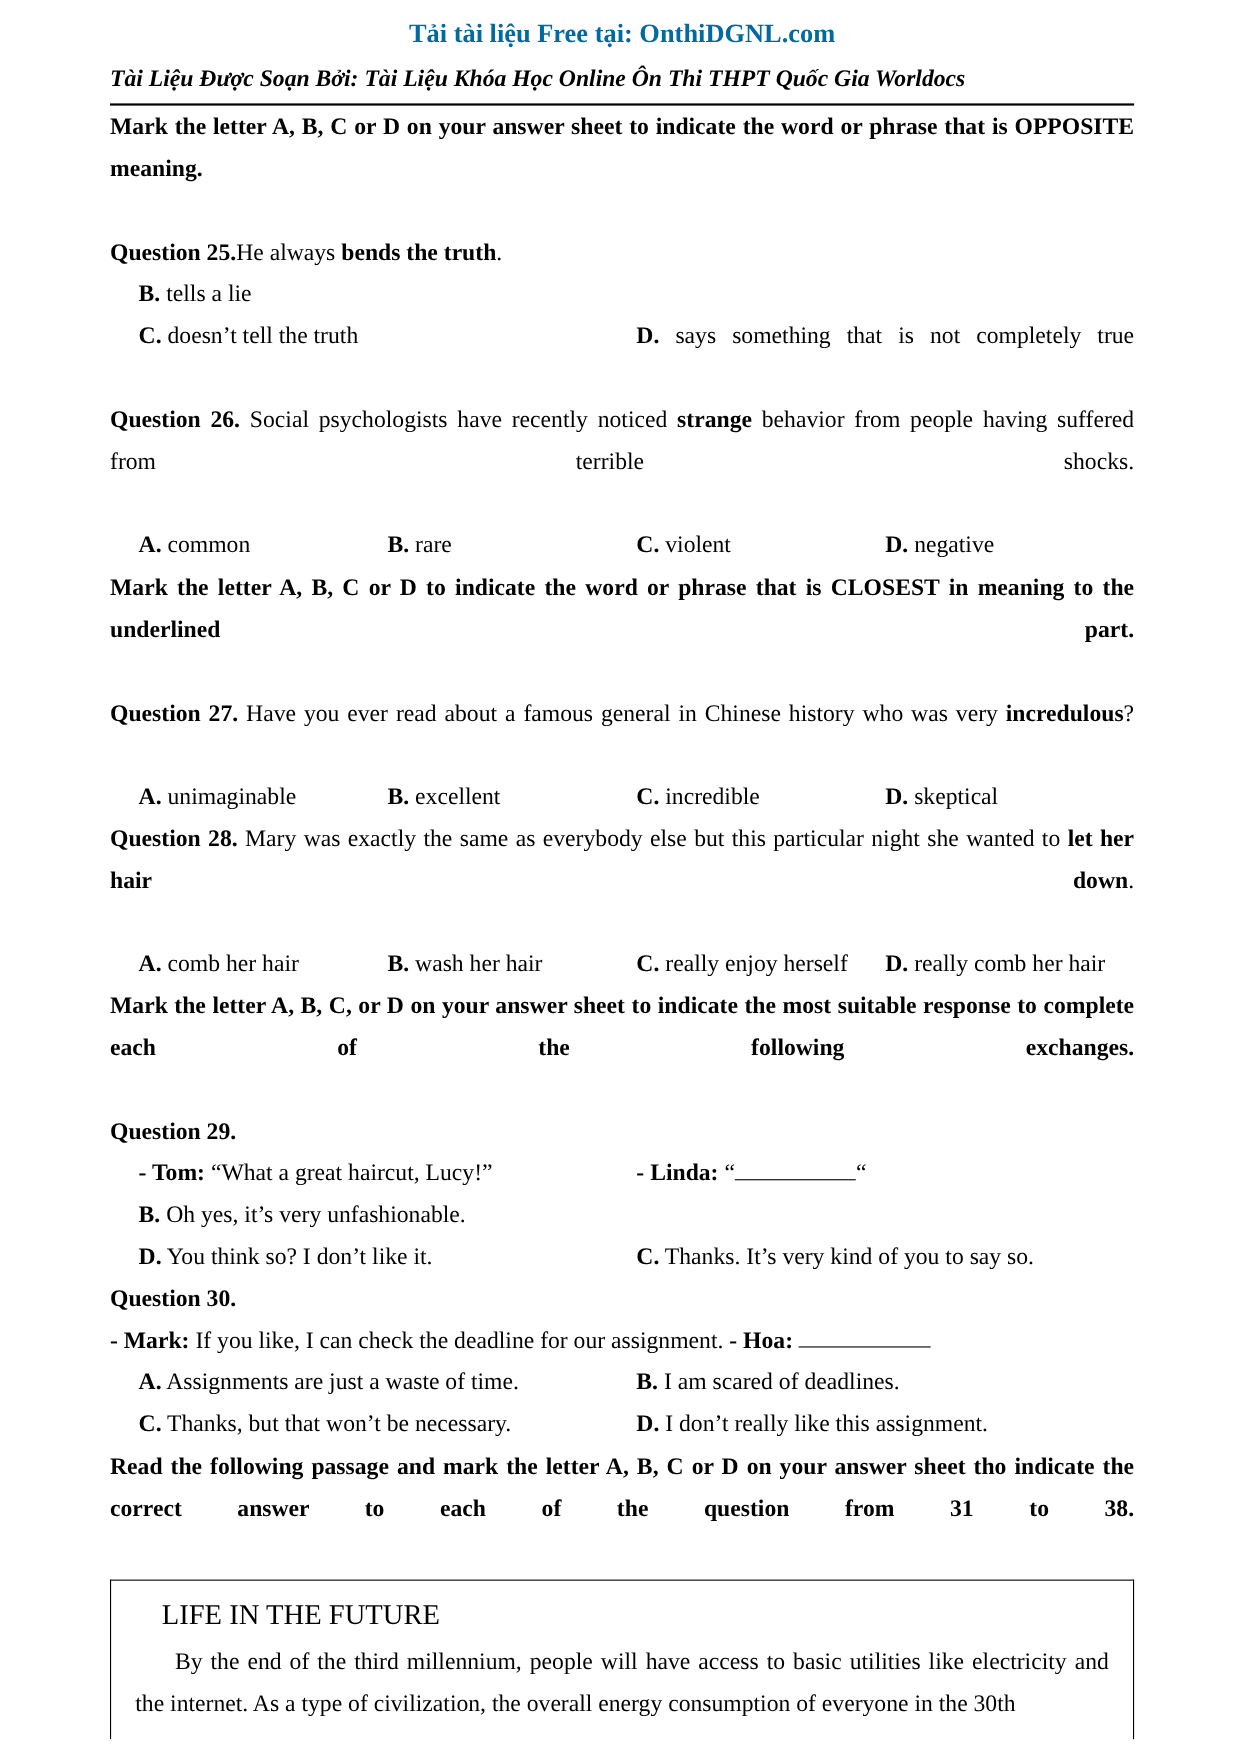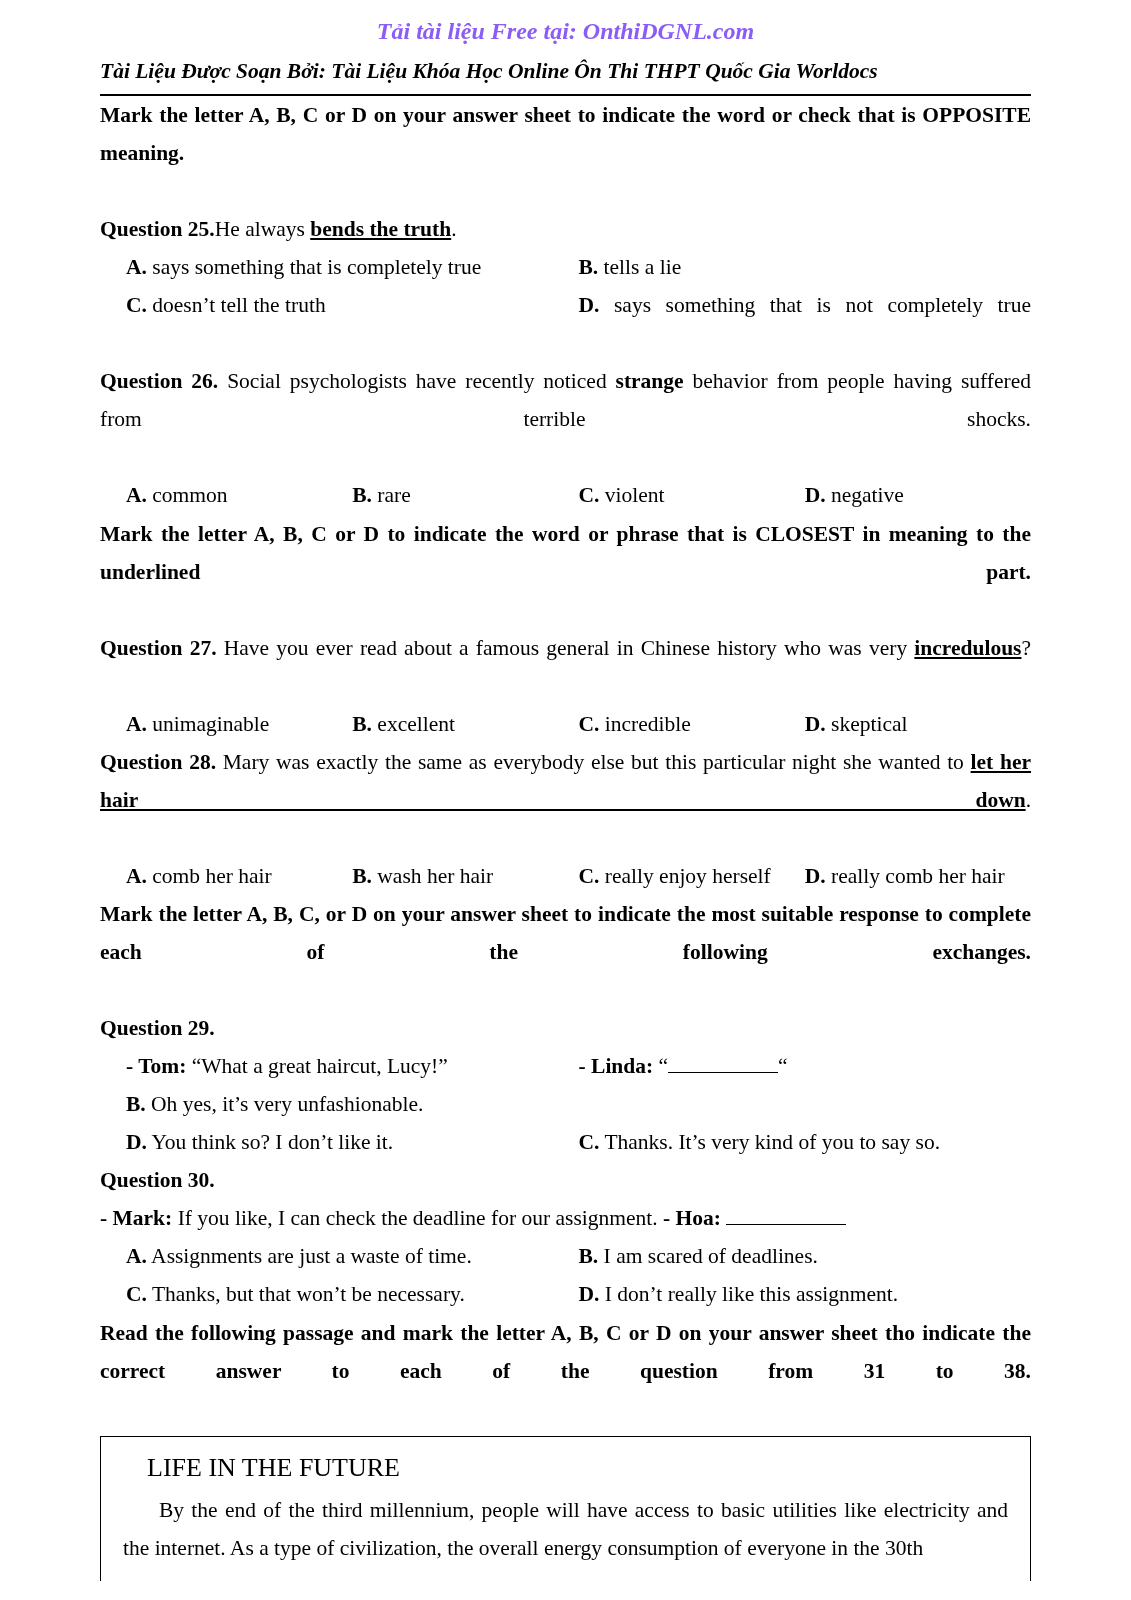--- a/index.html
+++ b/index.html
@@ -18,24 +18,23 @@
     width: 1131px;
     min-height: 1600px;
     box-sizing: border-box;
     padding: 10px 100px 0 100px;
   }
   .banner {
     text-align: center;
     font-family: "Liberation Serif", serif;
     font-weight: bold;
     font-size: 24px;
-    color: #8b5cf6;
+    color: #0369a1;
     margin-top: 8px;
     margin-bottom: 14px;
-    font-style: italic;
   }
   .header-line {
     font-family: "Liberation Serif", serif;
     font-style: italic;
     font-weight: bold;
     font-size: 21.5px;
     padding-bottom: 10px;
     border-bottom: 2px solid #000;
     white-space: nowrap;
   }
@@ -48,21 +47,21 @@
   .justify-block {
     text-align: justify;
     text-justify: inter-word;
   }
   .justify-block::after {
     content: "";
     display: inline-block;
     width: 100%;
   }
   b, .b { font-weight: bold; }
-  .u { text-decoration: underline; }
+  .u { }
   .opt-row {
     display: flex;
     font-size: 21.5px;
     line-height: 1.77;
   }
   .opt-row.indent { padding-left: 26px; }
   .c4 > div { width: 25%; }
   .c2 > div { width: 50%; }
   .blank-ul {
     display: inline-block;
@@ -91,27 +90,26 @@
 </style>
 </head>
 <body>
 
 <div class="page">
 
   <div class="banner">Tải tài liệu Free tại: OnthiDGNL.com</div>
 
   <div class="header-line">Tài Liệu Được Soạn Bởi: Tài Liệu Khóa Học Online Ôn Thi THPT Quốc Gia Worldocs</div>
 
-  <div class="para b justify-block">Mark the letter A, B, C or D on your answer sheet to indicate the word or check that is OPPOSITE meaning.</div>
+  <div class="para b justify-block">Mark the letter A, B, C or D on your answer sheet to indicate the word or phrase that is OPPOSITE meaning.</div>
 
   <div class="para">
     <b>Question 25.</b><span>He always </span><b class="u">bends the truth</b><span>.</span>
   </div>
   <div class="opt-row indent c2">
-    <div><b>A.</b> <span>says something that is completely true</span></div>
     <div><b>B.</b> <span>tells a lie</span></div>
   </div>
   <div class="opt-row indent c2">
     <div><b>C.</b> <span>doesn’t tell the truth</span></div>
     <div class="justify-block"><b>D.</b> <span>says something that is not completely true</span></div>
   </div>
 
   <div class="para justify-block">
     <b>Question 26.</b> <span>Social psychologists have recently noticed </span><b>strange</b><span> behavior from people having suffered from terrible shocks.</span>
   </div>

